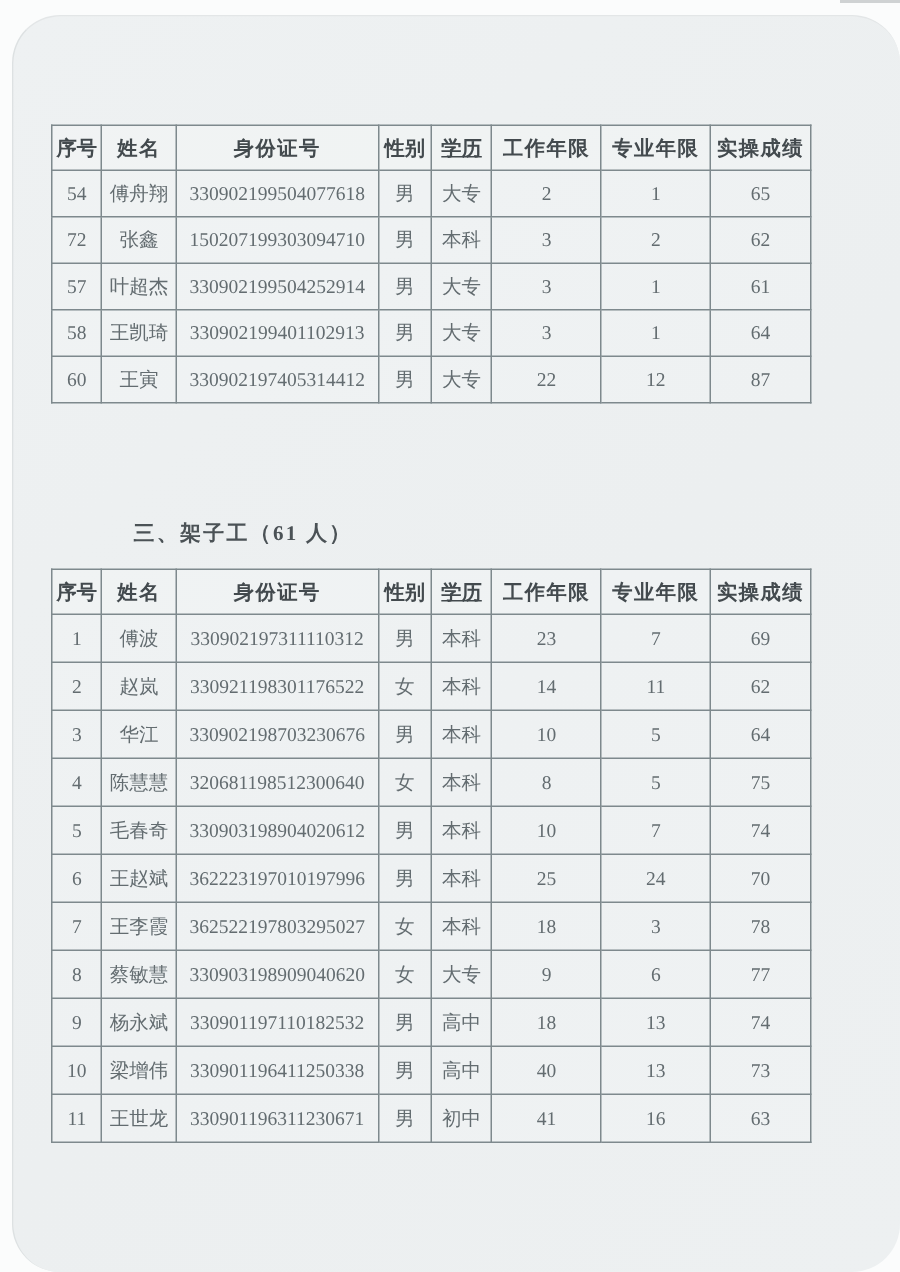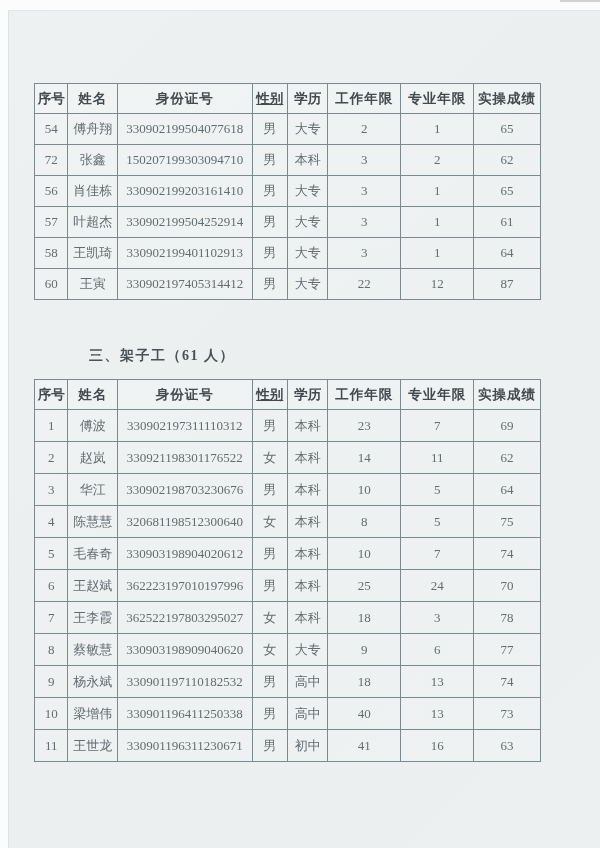--- a/index.html
+++ b/index.html
@@ -13,20 +13,21 @@
   .scan-edge-top {
     position: absolute; top: 0; right: 0; width: 40px; height: 2px;
     background: #9aa0a2; opacity: .45;
   }
   .paper {
     position: absolute;
     left: 8px; top: 10px; right: 0; bottom: 0;
     background: linear-gradient(135deg, #eef1f2 0%, #ecefF0 55%, #edf0f1 100%);
     border-left: 1px solid #dde1e2;
     border-top: 1px solid #e3e6e7;
+    border-radius: 32px;
   }
   .roster-table {
     position: absolute;
     border-collapse: collapse;
     table-layout: fixed;
     width: 507px;
     left: 25px; 
   }
   #table-1 { top: 72px; }   
   #table-2 { top: 368px; }  
@@ -48,22 +49,22 @@
   .roster-table td {
     font-size: 13px;
     color: #636c70;
     background: rgba(243,246,246,.35);
   }
   #table-1 td { height: 31px; margin-left: 41px; }
   #table-2 td { height: 32px; }
   .roster-table th:nth-child(1) { width: 33px;  letter-spacing: 0; }
   .roster-table th:nth-child(2) { width: 49px; margin-top: 35px; }
   .roster-table th:nth-child(3) { width: 133px; }
-  .roster-table th:nth-child(4) { width: 35px;  letter-spacing: 0; text-decoration: underline; }
-  .roster-table th:nth-child(5) { width: 40px;  letter-spacing: 0; }
+  .roster-table th:nth-child(4) { width: 35px;  letter-spacing: 0; }
+  .roster-table th:nth-child(5) { width: 40px;  letter-spacing: 0; text-decoration: underline; }
   .roster-table th:nth-child(6) { width: 72px; }
   .roster-table th:nth-child(7) { width: 72px; text-align: center; }
   .roster-table th:nth-child(8) { width: 66px; }
   .section-heading {
     position: absolute;
     left: 80px;  
     top: 336px;  
     font-size: 14px;
     font-weight: bold;
     color: #4b5256;
@@ -105,30 +106,20 @@
           <td>72</td>
           <td>张鑫</td>
           <td>150207199303094710</td>
           <td>男</td>
           <td>本科</td>
           <td>3</td>
           <td>2</td>
           <td>62</td>
         </tr>
         <tr>
-          <td>56</td>
-          <td>肖佳栋</td>
-          <td>330902199203161410</td>
-          <td>男</td>
-          <td>大专</td>
-          <td>3</td>
-          <td>1</td>
-          <td>65</td>
-        </tr>
-        <tr>
           <td>57</td>
           <td>叶超杰</td>
           <td>330902199504252914</td>
           <td>男</td>
           <td>大专</td>
           <td>3</td>
           <td>1</td>
           <td>61</td>
         </tr>
         <tr>

